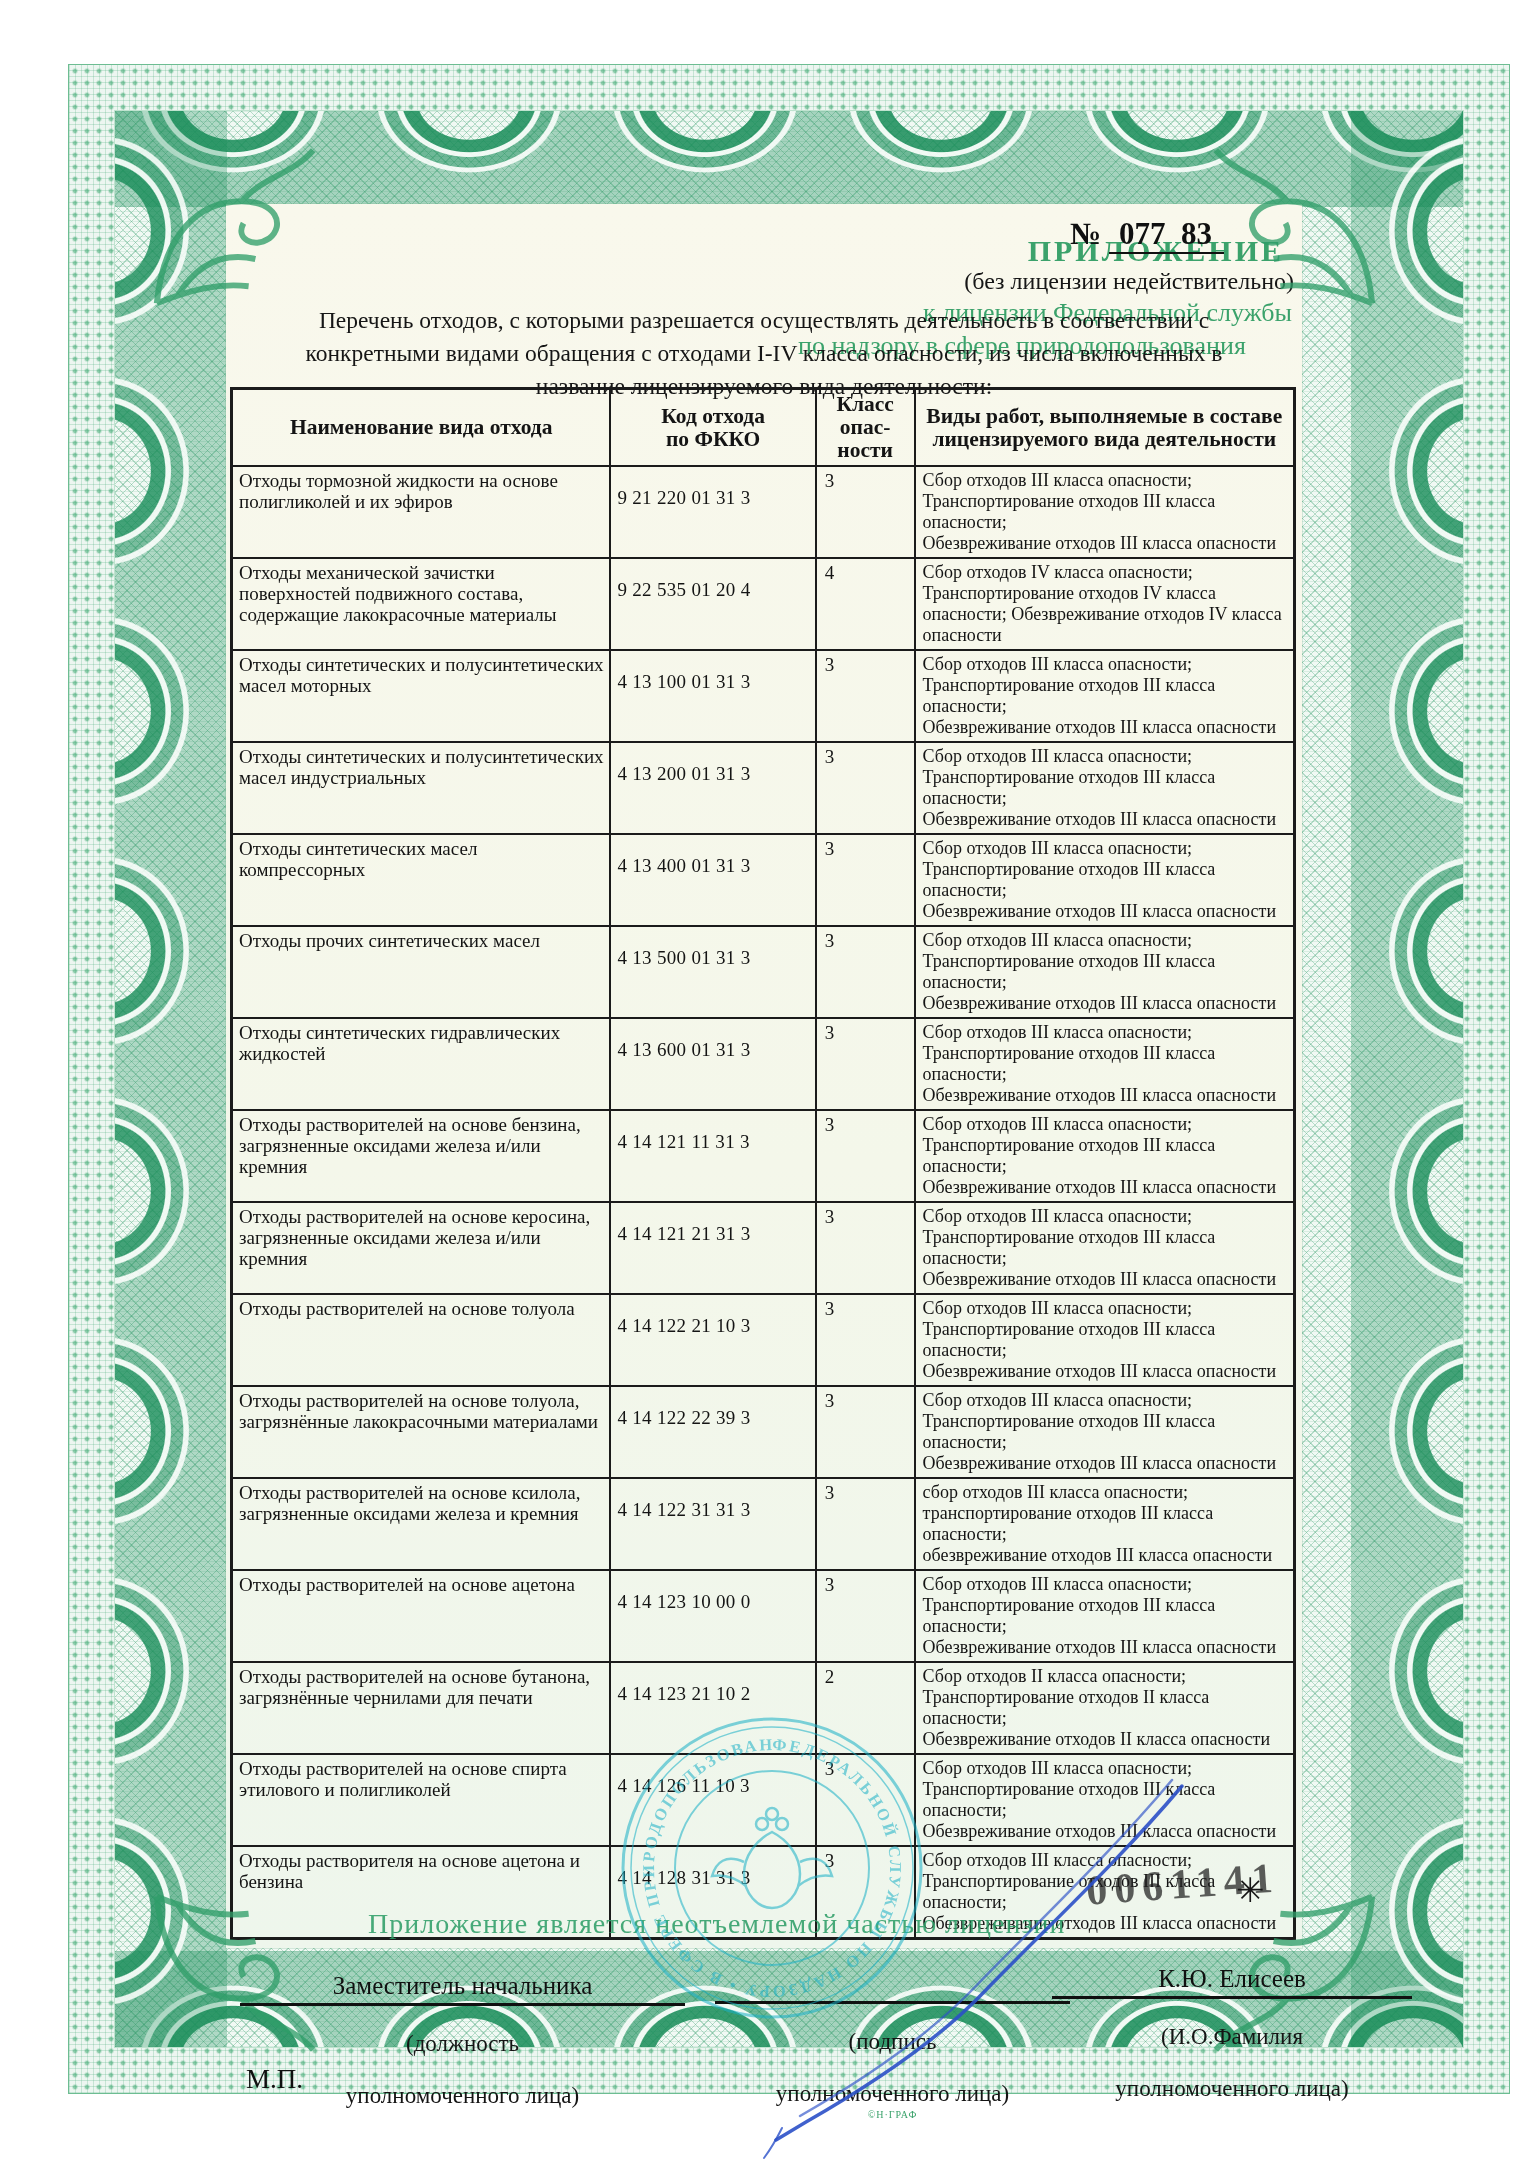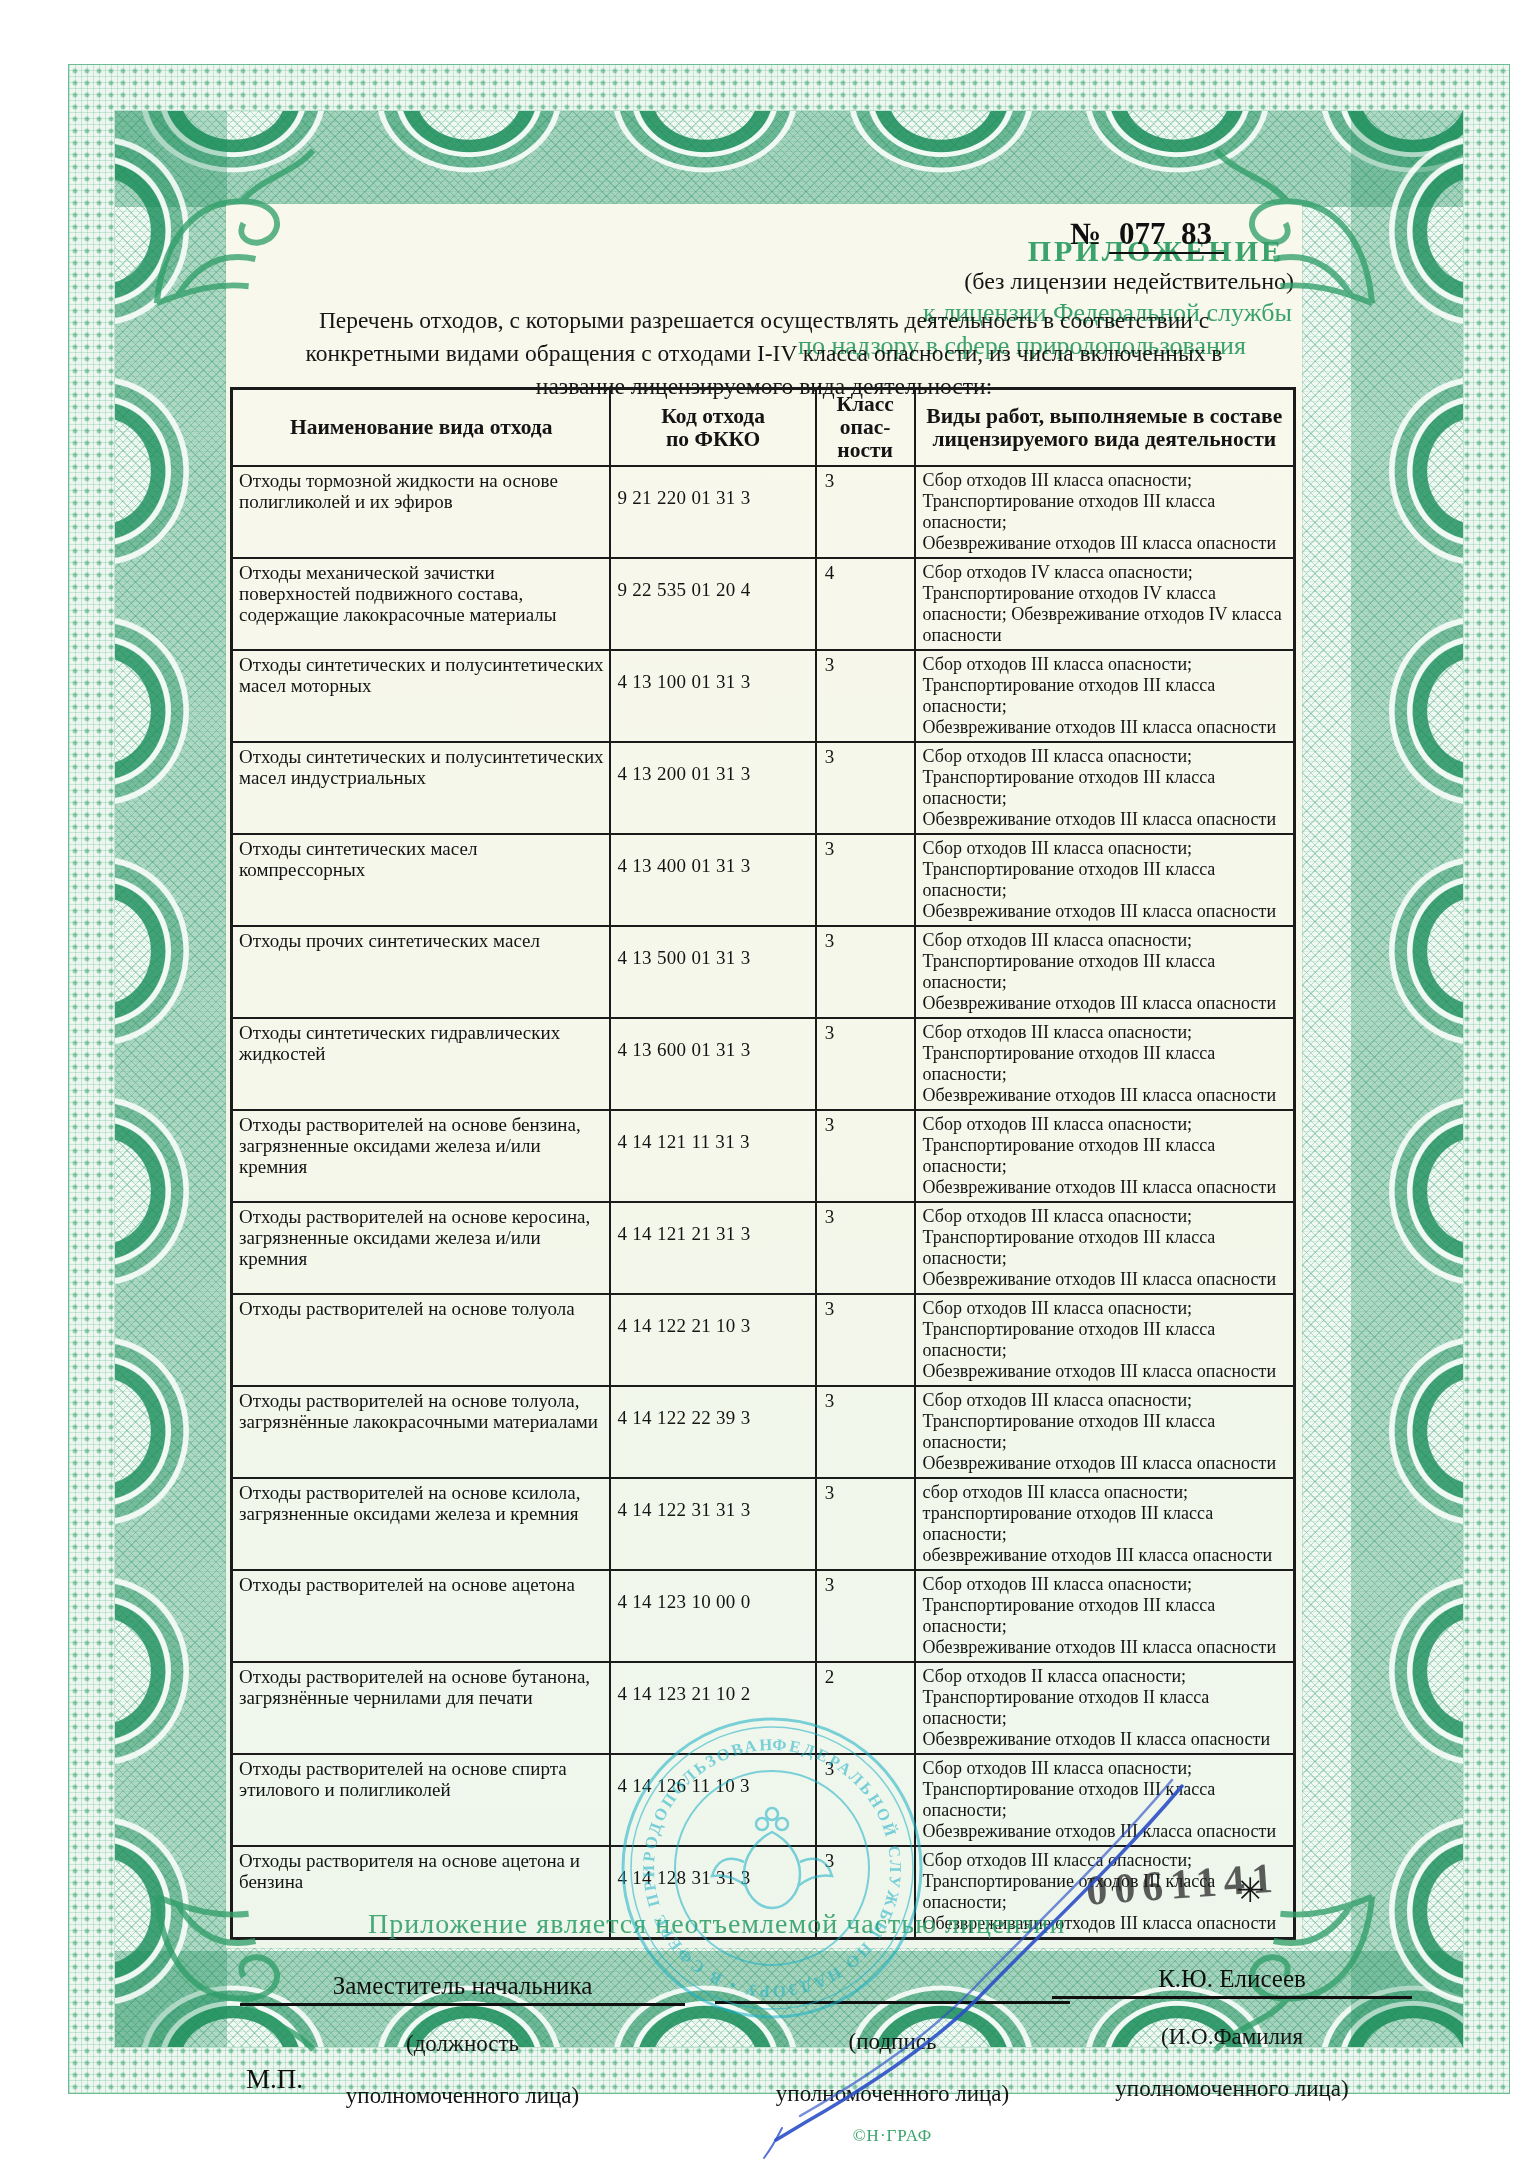--- a/index.html
+++ b/index.html
@@ -103,21 +103,21 @@
   .signature-svg{left:0;top:0;width:1529px;height:2160px;z-index:5;pointer-events:none;}
 
   
   .sig-block{z-index:3;text-align:center;}
   .sig-left{left:240px;top:1972px;width:445px;}
   .sig-mid{left:715px;top:2001px;width:355px;}
   .sig-right{left:1052px;top:1965px;width:360px;}
   .sig-value{font-size:25px;color:#101010;padding-bottom:3px;border-bottom:3px solid #101010;}
   .sig-line{border-top:3px solid #101010;height:0;}
   .sig-sub{font-size:23px;color:#141414;margin-top:24px;line-height:28px;}
-  .sig-credit{font-size:17px;color:#3ba26b;letter-spacing:1px;margin-top:18px;}
+  .sig-credit{font-size:10px;color:#3ba26b;letter-spacing:1px;margin-top:1px;}
   .mp-mark{left:246px;top:2064px;font-size:27px;z-index:3;color:#101010;}
 </style>
 </head>
 <body>
 
 <div class="abs rosette-band"></div>
 <div class="abs guilloche-band">
   <div class="crest crest-top"></div>
   <div class="crest crest-bottom"></div>
   <div class="crest crest-left"></div>

